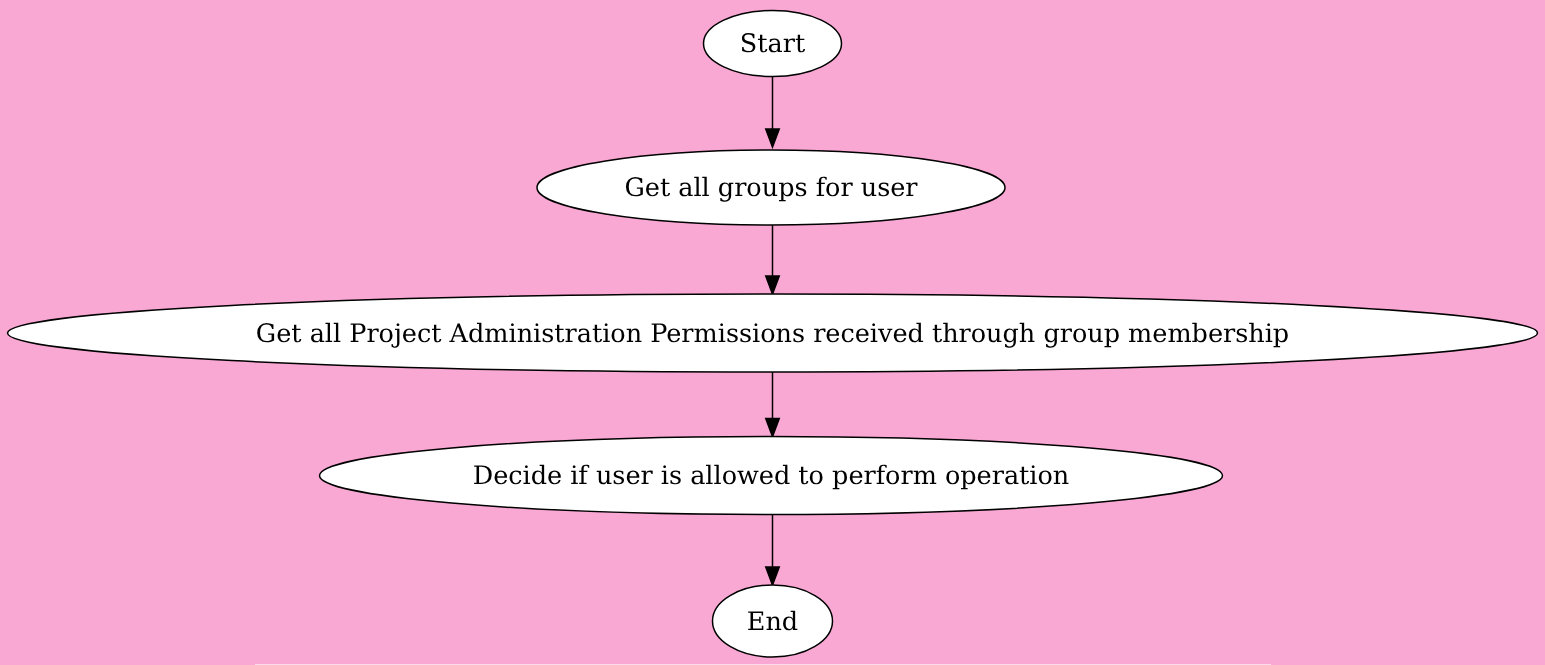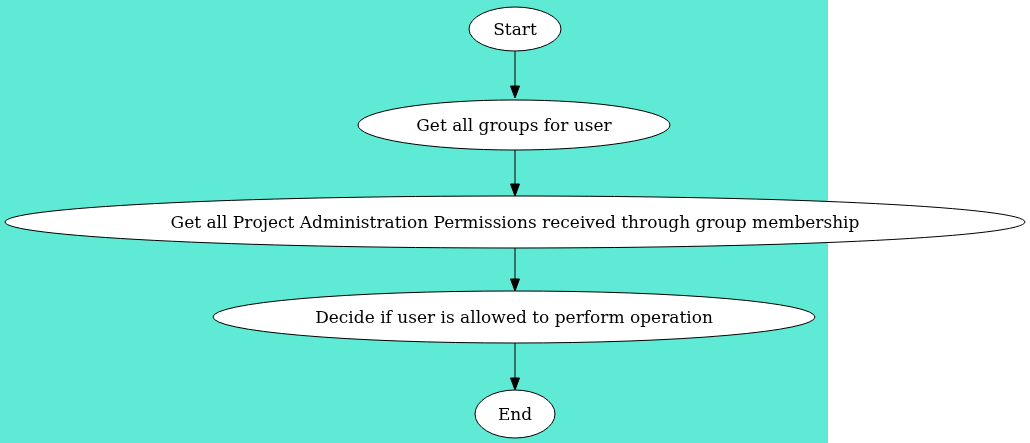--- a/index.html
+++ b/index.html
@@ -5,23 +5,23 @@
   html, body {
     margin: 0;
     padding: 0;
     background: #ffffff;
     width: 1030px;
     height: 443px;
     overflow: hidden;
   }
   .canvas {
     position: relative;
-    width: 828px;
+    width: 1030px;
     height: 443px;
-    background: #5eead4;
+    background: #f9a8d4;
   }
   svg {
     display: block;
   }
   .node-shape {
     fill: #ffffff;
     stroke: #000000;
     stroke-width: 1;
   }
   .edge-line {

